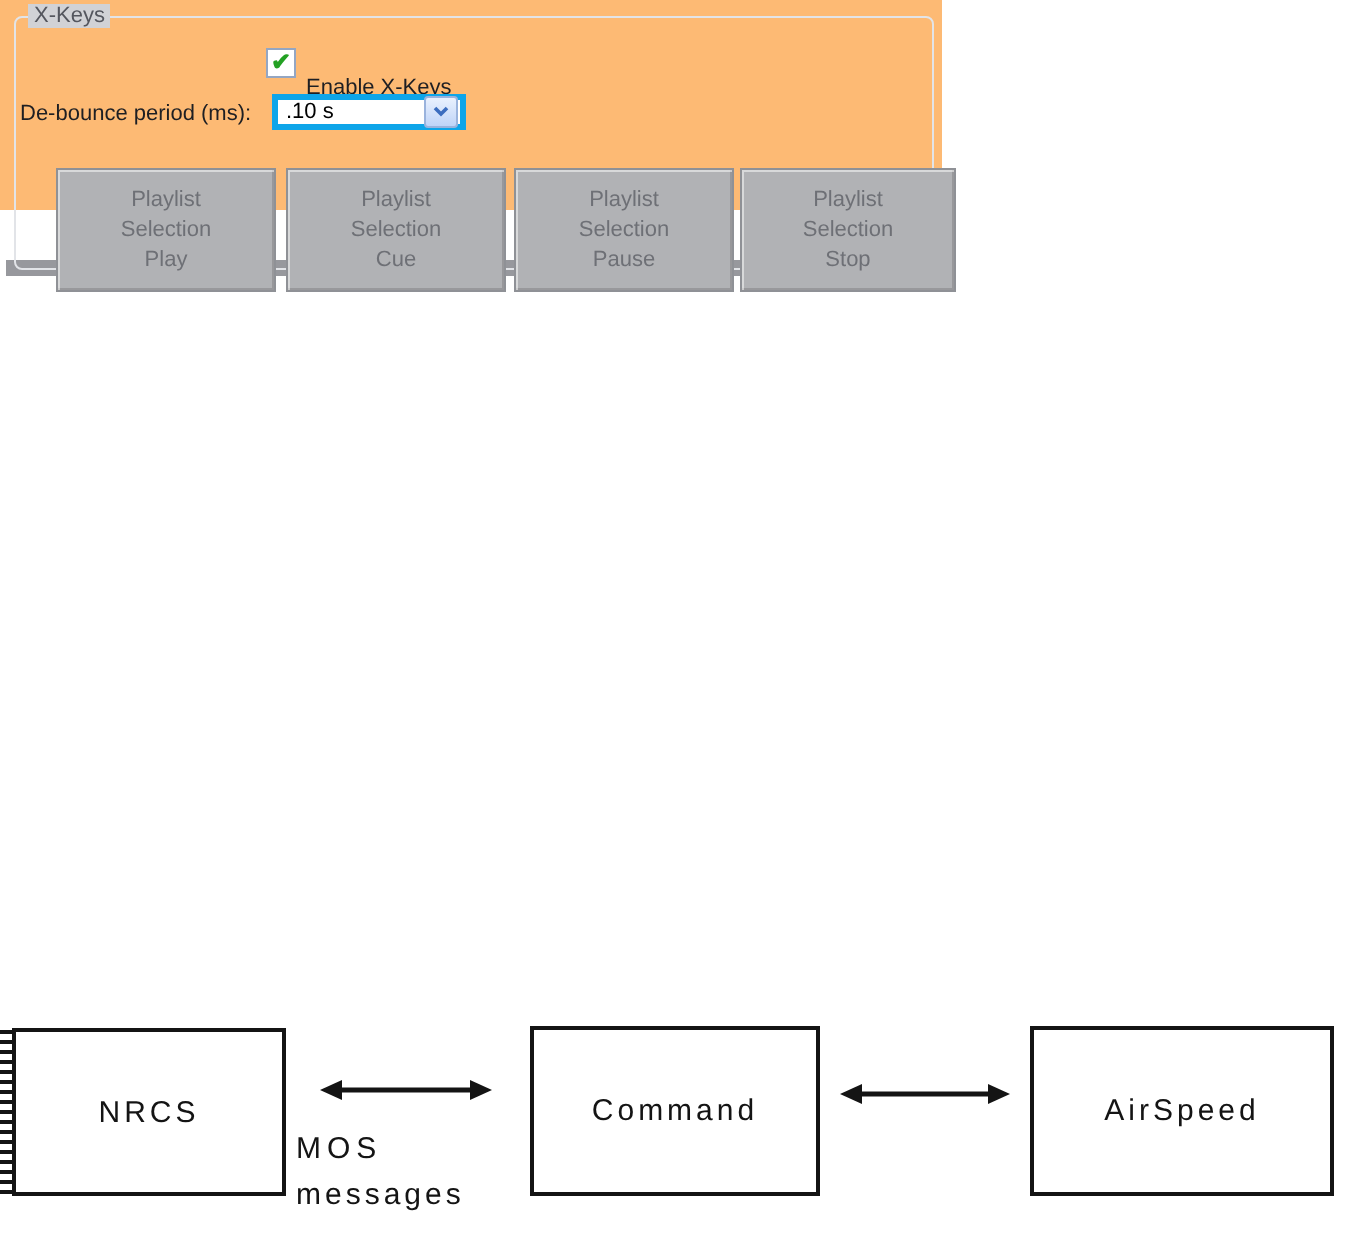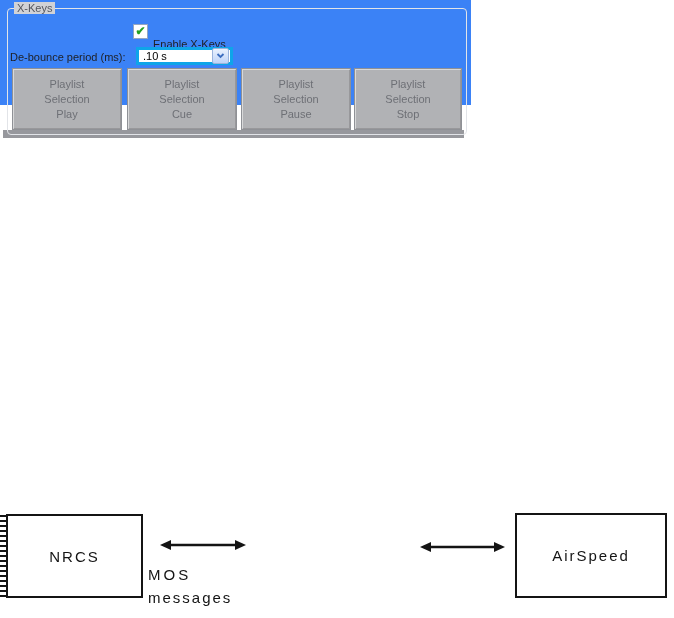--- a/index.html
+++ b/index.html
@@ -2,21 +2,21 @@
 <html><head>
 <meta charset="utf-8">
 <style>
   html,body{margin:0;padding:0;background:#ffffff;}
   .stage{
     position:relative;width:674px;height:618px;background:#ffffff;overflow:hidden;
     font-family:"Liberation Sans",sans-serif;
   }
 
   
-  .xkeys-panel{position:absolute;left:0;top:0;width:471px;height:105px;background:#3b82f6;}
+  .xkeys-panel{position:absolute;left:0;top:0;width:471px;height:105px;background:#fdba74;}
   .panel-bottom-shadow{position:absolute;left:3px;top:130px;width:461px;height:8px;background:#97989d;}
   .groupbox-border{position:absolute;left:7px;top:8px;width:458px;height:125px;
     border:1px solid #e2e4e8;border-radius:4px;}
   .groupbox-caption{position:absolute;left:14px;top:2px;font-size:11px;color:#54565e;
     background:#d1d2d6;padding:0 3px;z-index:3;}
 
   .checkbox{position:absolute;left:133px;top:24px;width:13px;height:13px;background:#ffffff;
     border:1px solid #94a6c2;display:flex;align-items:center;justify-content:center;z-index:2;}
   .check-glyph{color:#23a123;font-size:12px;font-weight:bold;line-height:1;margin-top:-1px;}
   .checkbox-label{position:absolute;left:153px;top:26px;font-size:11px;color:#1e1f23;z-index:2;margin-top:12px;}
@@ -25,21 +25,21 @@
   .combobox{position:absolute;left:136px;top:47px;width:97px;height:18px;background:#ffffff;
     border:3px solid #0ea5e9;display:flex;align-items:center;box-sizing:border-box;z-index:2;}
   .combo-value{flex:1;font-size:11px;color:#000000;padding-left:4px;white-space:nowrap;}
   .combo-btn{width:15px;height:14px;margin:1px;border:1px solid #9ab3dd;border-radius:2px;
     background:linear-gradient(#e9f1fe,#bfd4f8);display:flex;align-items:center;justify-content:center;}
 
   .xkey-btn{position:absolute;top:68px;width:110px;height:62px;background:#b1b2b5;
     border:1px solid #8f9196;box-sizing:border-box;
     box-shadow:inset 1px 1px 0 rgba(255,255,255,0.5),inset -1px -1px 0 rgba(0,0,0,0.14);
     color:#6e7076;font-size:11px;line-height:15px;text-align:center;
-    font-family:"Liberation Sans",sans-serif;padding:0;margin:0;
+    font-family:"Liberation Sans",sans-serif;padding:0;margin:16px;
     display:flex;flex-direction:column;align-items:center;justify-content:center;z-index:2;cursor:default;}
   .xkey-btn span{display:block;}
   .btn-1{left:12px;}
   .btn-2{left:127px;}
   .btn-3{left:241px;}
   .btn-4{left:354px;width:108px;}
 
   
   .diagram{position:absolute;left:0;top:0;width:674px;height:618px;text-decoration:underline;}
   .comb-edge{position:absolute;left:0;top:515px;width:7px;height:82px;
@@ -116,20 +116,23 @@
       <line x1="9" y1="7" x2="77" y2="7" stroke="#141414" stroke-width="2.6"></line>
       <polygon points="0,7 11,2 11,12" fill="#141414"></polygon>
       <polygon points="86,7 75,2 75,12" fill="#141414"></polygon>
     </svg>
 
     <div class="arrow-label">
       <span class="line1">MOS</span>
       <span class="line2">messages</span>
     </div>
 
+    <div class="node node-command">
+      <span>Command</span>
+    </div>
 
     <svg class="arrow arrow-2" width="85" height="14" viewBox="0 0 85 14" aria-hidden="true">
       <line x1="9" y1="7" x2="76" y2="7" stroke="#141414" stroke-width="2.6"></line>
       <polygon points="0,7 11,2 11,12" fill="#141414"></polygon>
       <polygon points="85,7 74,2 74,12" fill="#141414"></polygon>
     </svg>
 
     <div class="node node-airspeed">
       <span>AirSpeed</span>
     </div>

